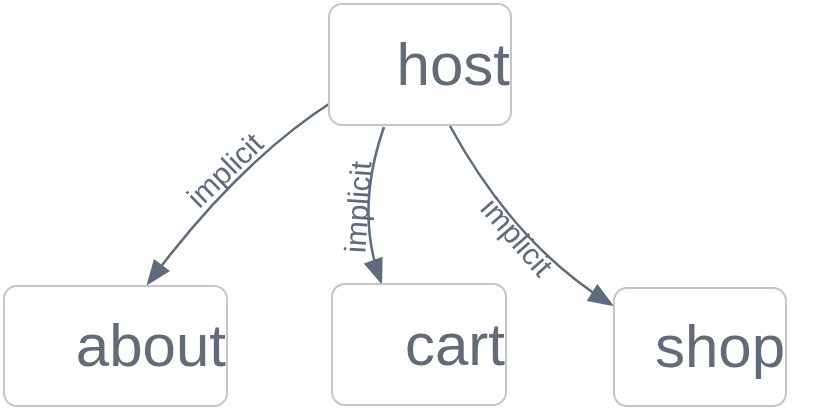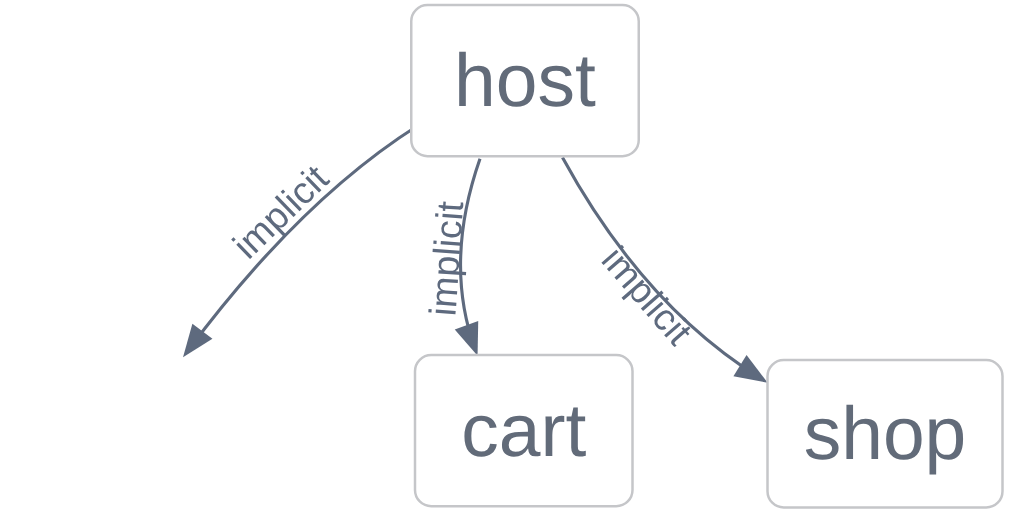--- a/index.html
+++ b/index.html
@@ -42,33 +42,33 @@
     text-anchor:middle;
   }
   .node-box{
     position:absolute;
     box-sizing:border-box;
     background:var(--node-fill);
     border:2px solid var(--node-border);
     border-radius:14px;
     display:flex;
     align-items:center;
-    justify-content:center;
+    justify-content:flex-end;
     cursor:pointer;
   }
   .node-label{
     color:var(--node-text);
     font-size:60px;
     line-height:1;
     white-space:nowrap;
   }
   .node-host {left:328px; top:3px;   width:184px; height:123px;}
   .node-about{left:3px;   top:285px; width:225px; height:122px;}
   .node-cart {left:331px; top:283px; width:176px; height:123px;}
-  .node-shop {left:613px; top:287px; width:190px; height:120px;}
+  .node-shop {left:613px; top:287px; width:174px; height:120px;}
 </style>
 </head>
 <body>
 
 <div class="graph-canvas">
 
   <svg class="edges-layer" viewBox="0 0 818 412" xmlns="http://www.w3.org/2000/svg">
     <defs>
       <marker id="arrow" markerUnits="userSpaceOnUse" markerWidth="28" markerHeight="22" refX="21" refY="11" orient="auto">
         <path class="arrow-head" d="M1,1 L27,11 L1,21 Z"></path>
@@ -81,20 +81,23 @@
 
     <text class="edge-label" transform="translate(225,170) rotate(-44)" dominant-baseline="central">implicit</text>
     <text class="edge-label" transform="translate(358,207) rotate(-86)" dominant-baseline="central">implicit</text>
     <text class="edge-label" transform="translate(517,237) rotate(49)" dominant-baseline="central">implicit</text>
   </svg>
 
   <div class="node-box node-host">
     <span class="node-label">host</span>
   </div>
 
+  <div class="node-box node-about">
+    <span class="node-label">about</span>
+  </div>
 
   <div class="node-box node-cart">
     <span class="node-label">cart</span>
   </div>
 
   <div class="node-box node-shop">
     <span class="node-label">shop</span>
   </div>
 
 </div>

